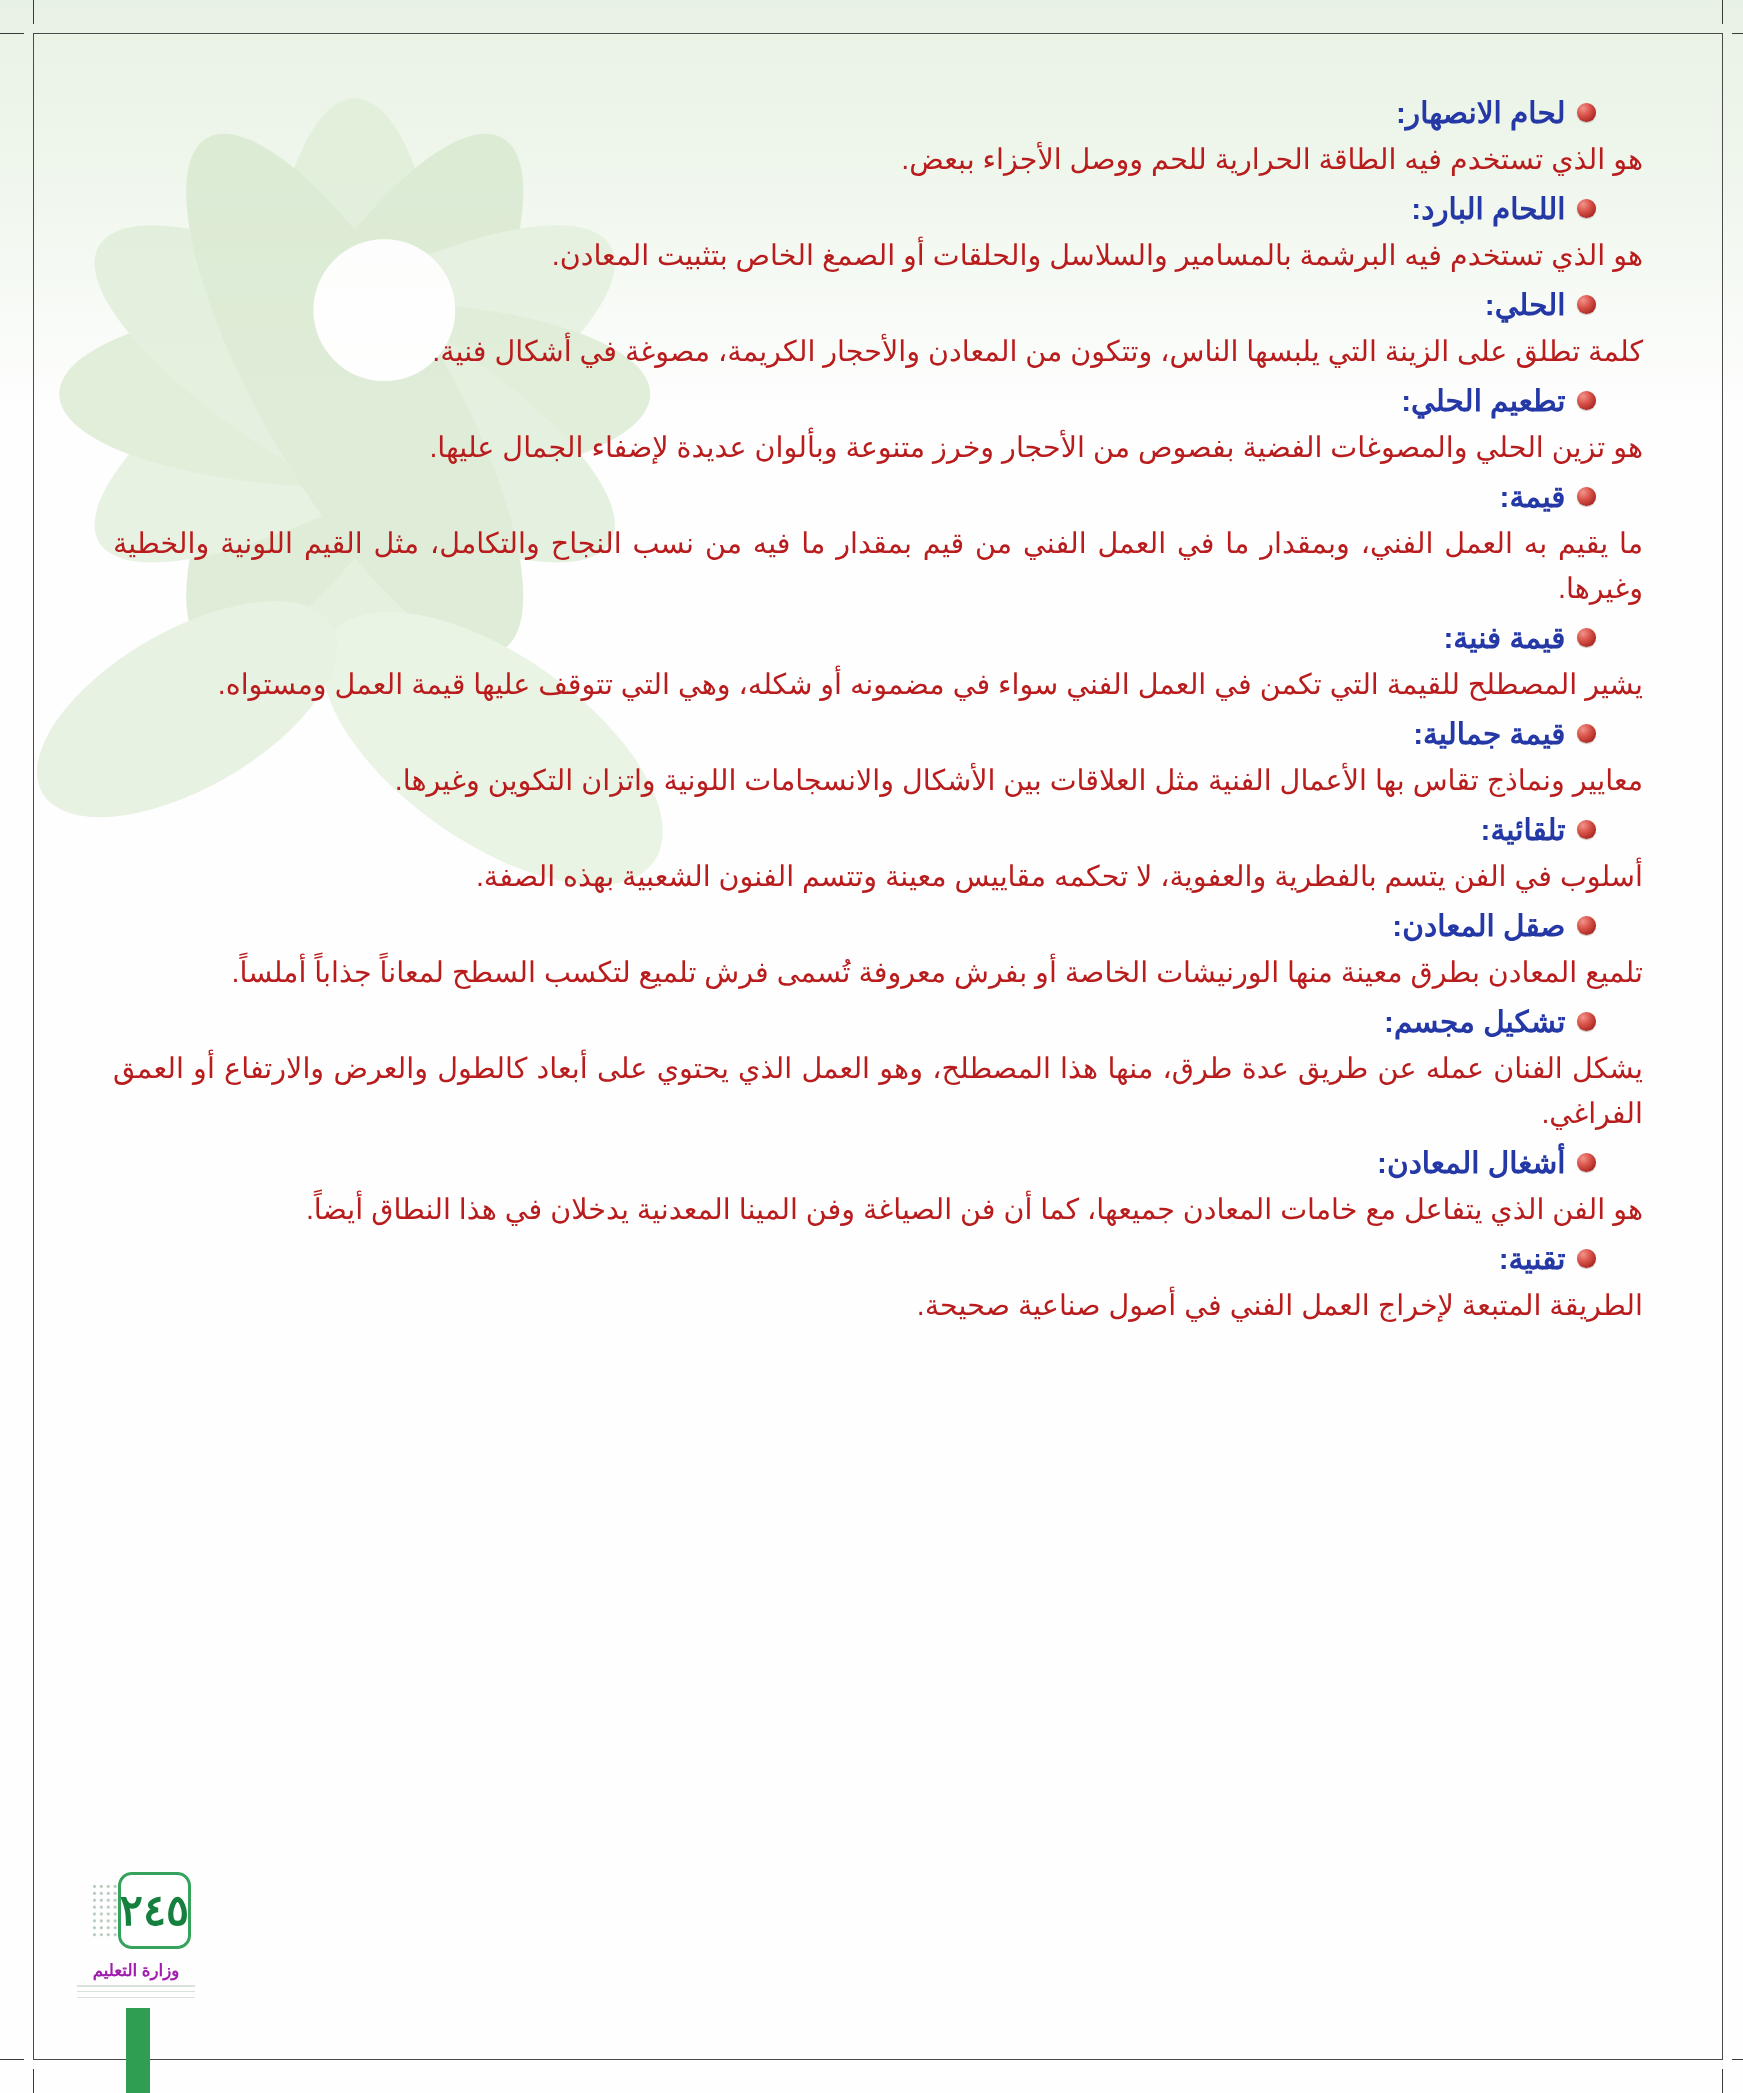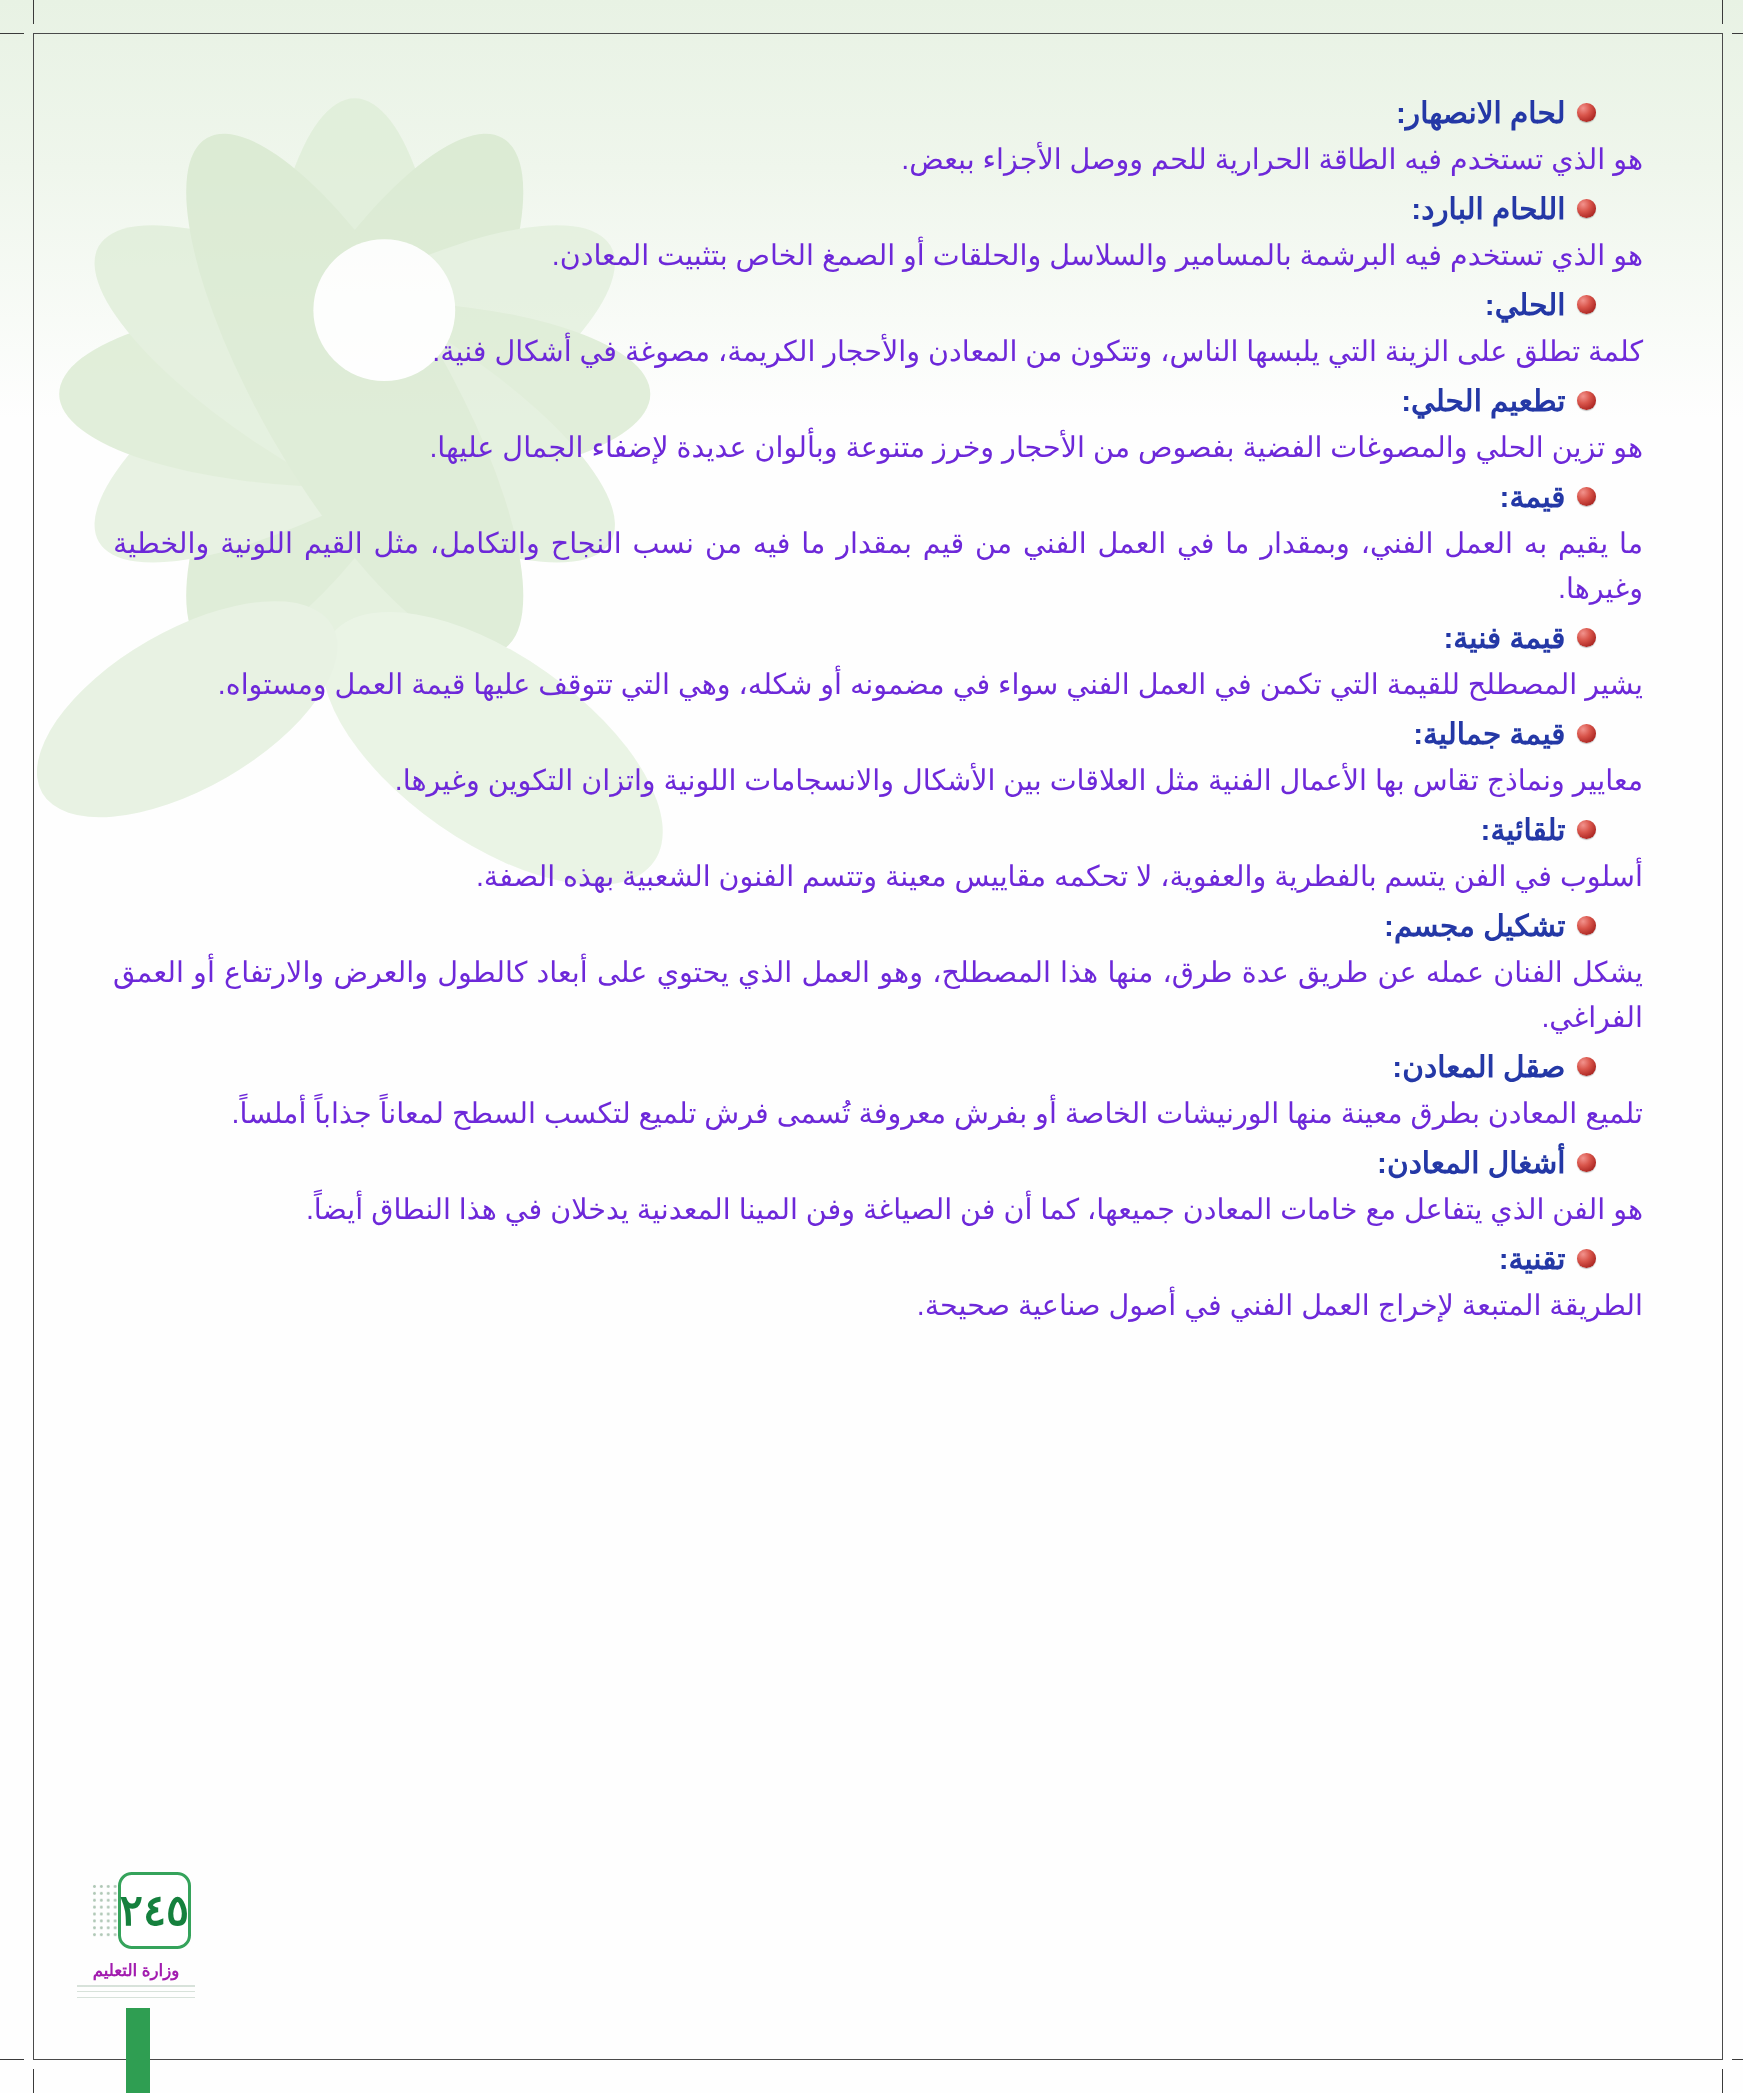--- a/index.html
+++ b/index.html
@@ -44,21 +44,21 @@
   .bullet{
     flex:0 0 auto;width:18.7px;height:18.7px;border-radius:50%;
     background:radial-gradient(circle at 32% 28%, #f2938d 0%, #d9554b 38%, #a21d1a 85%);
     box-shadow:0 1px 1px rgba(0,0,0,.25);
   }
   .term{
     margin:0;font-size:29.6px;font-weight:700;color:#2438a6;line-height:47px;
   }
   .def{
     margin:0;padding:0;
-    font-size:28.6px;line-height:45px;color:#6d28d9;
+    font-size:28.6px;line-height:45px;color:#b91c1c;
     text-align:justify;
   }
 
   
   .page-number-badge{
     position:absolute;left:118px;top:1872px;
     width:73px;height:77px;
     background:#ffffff;border:3px solid #35a35b;border-radius:13.8px;
     display:flex;align-items:center;justify-content:center;
     box-sizing:border-box;
@@ -179,31 +179,31 @@
       <div class="term-line">
         <span class="bullet"></span>
         <h3 class="term">تلقائية:</h3>
       </div>
       <p class="def">أسلوب في الفن يتسم بالفطرية والعفوية، لا تحكمه مقاييس معينة وتتسم الفنون الشعبية بهذه الصفة.</p>
     </section>
 
     <section class="entry">
       <div class="term-line">
         <span class="bullet"></span>
+        <h3 class="term">صقل المعادن:</h3>
+      </div>
+      <p class="def">تلميع المعادن بطرق معينة منها الورنيشات الخاصة أو بفرش معروفة تُسمى فرش تلميع لتكسب السطح لمعاناً جذاباً أملساً.</p>
+    </section>
+
+    <section class="entry">
+      <div class="term-line">
+        <span class="bullet"></span>
         <h3 class="term">تشكيل مجسم:</h3>
       </div>
       <p class="def">يشكل الفنان عمله عن طريق عدة طرق، منها هذا المصطلح، وهو العمل الذي يحتوي على أبعاد كالطول والعرض والارتفاع أو العمق الفراغي.</p>
-    </section>
-
-    <section class="entry">
-      <div class="term-line">
-        <span class="bullet"></span>
-        <h3 class="term">صقل المعادن:</h3>
-      </div>
-      <p class="def">تلميع المعادن بطرق معينة منها الورنيشات الخاصة أو بفرش معروفة تُسمى فرش تلميع لتكسب السطح لمعاناً جذاباً أملساً.</p>
     </section>
 
     <section class="entry">
       <div class="term-line">
         <span class="bullet"></span>
         <h3 class="term">أشغال المعادن:</h3>
       </div>
       <p class="def">هو الفن الذي يتفاعل مع خامات المعادن جميعها، كما أن فن الصياغة وفن المينا المعدنية يدخلان في هذا النطاق أيضاً.</p>
     </section>
 

